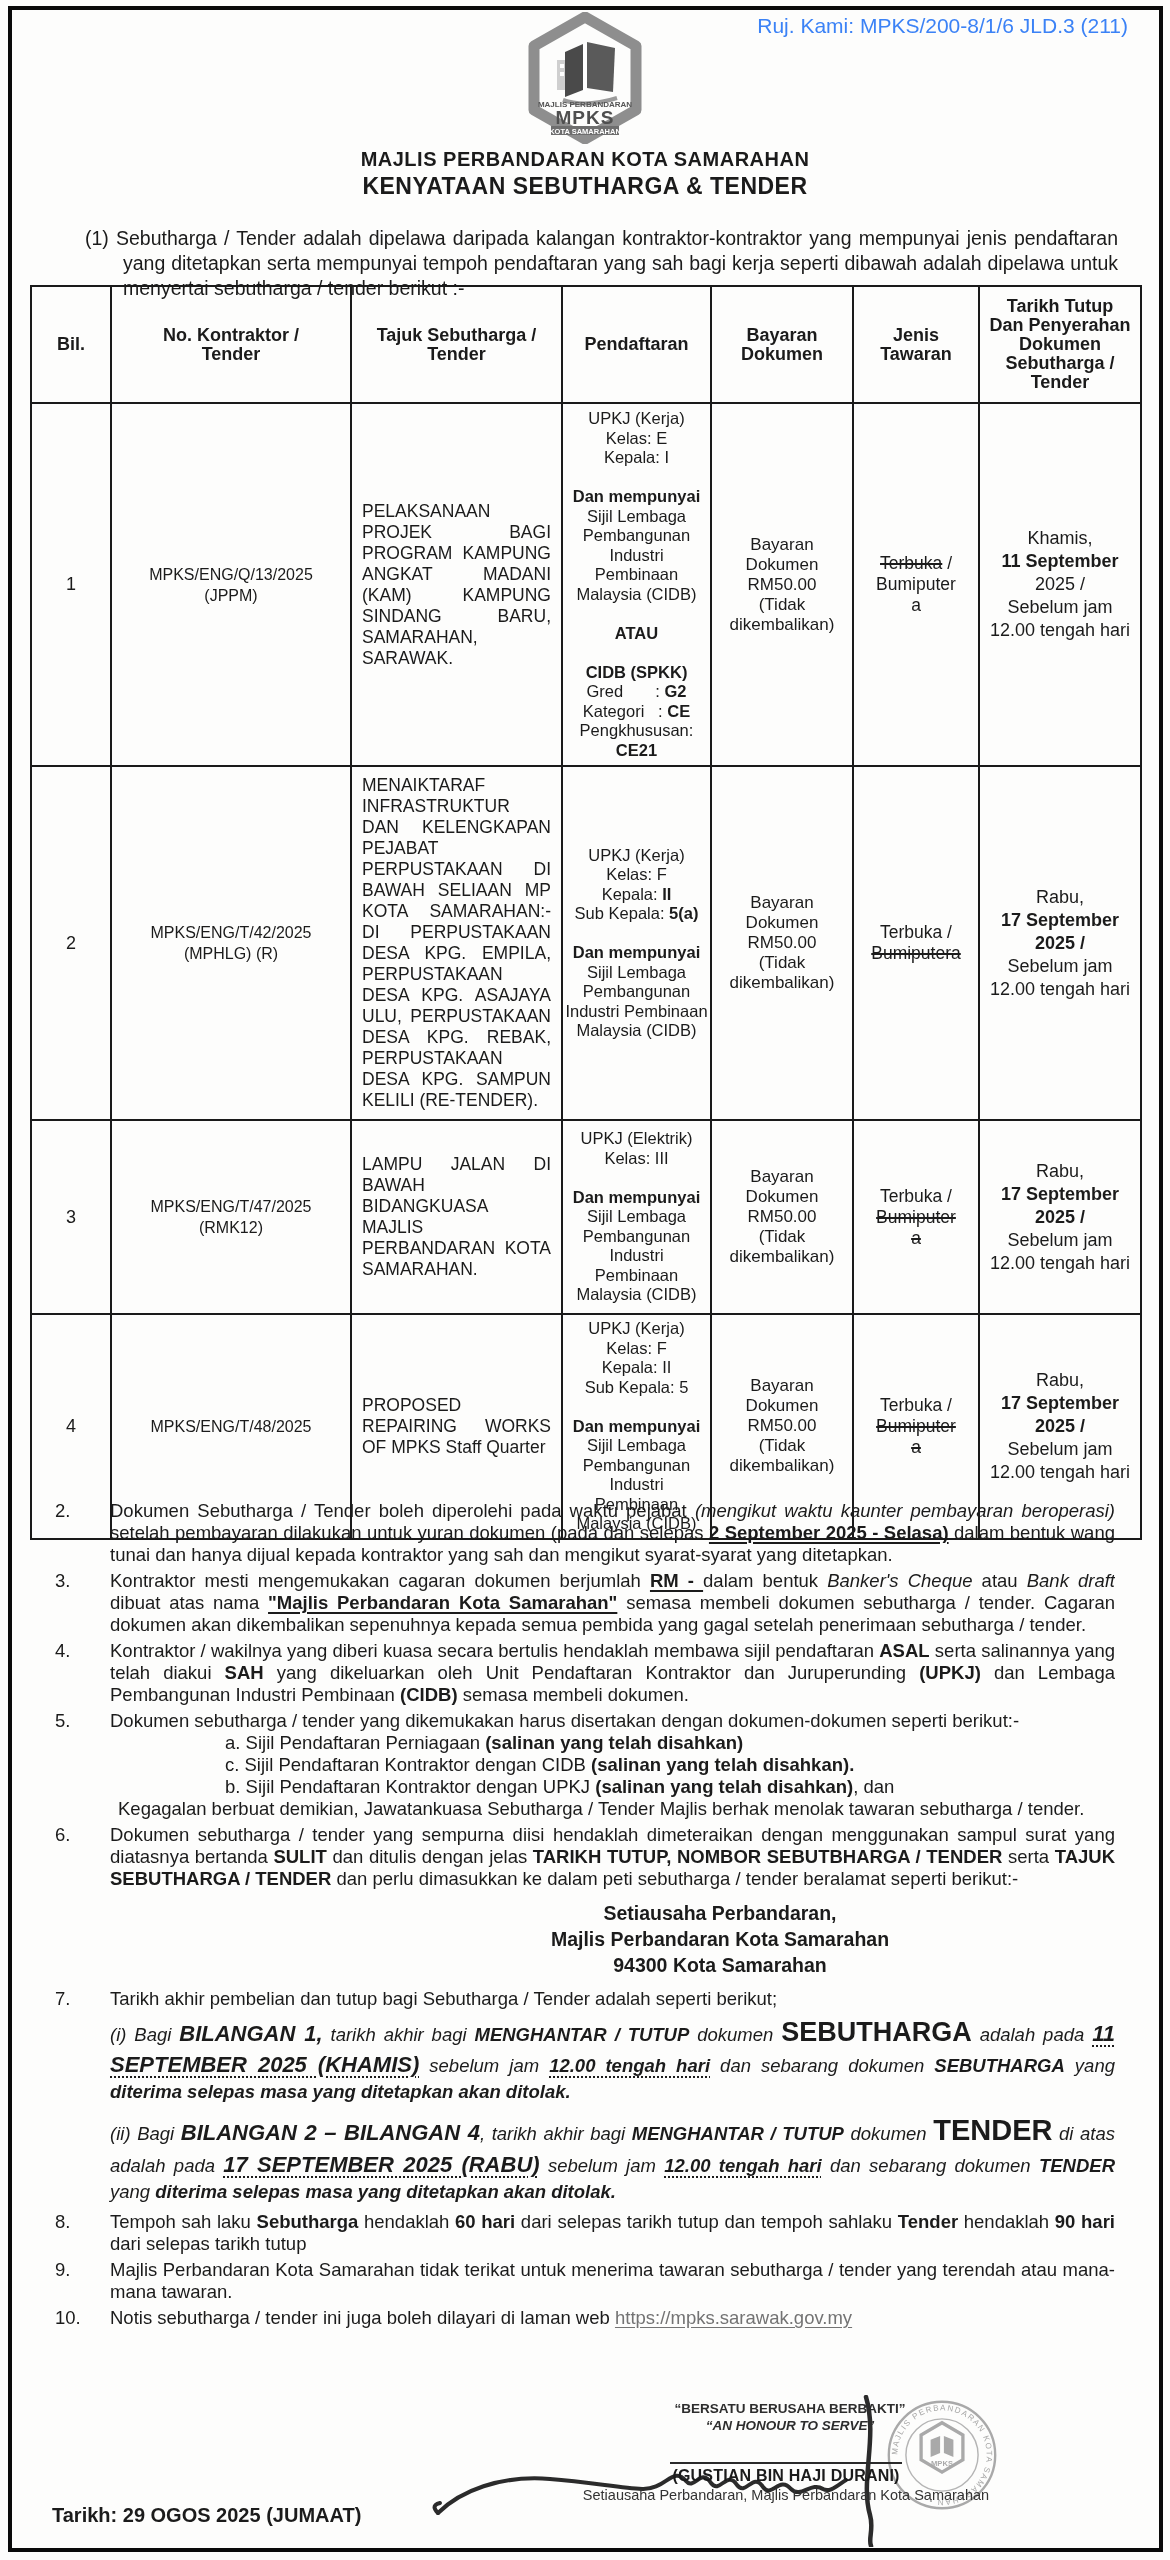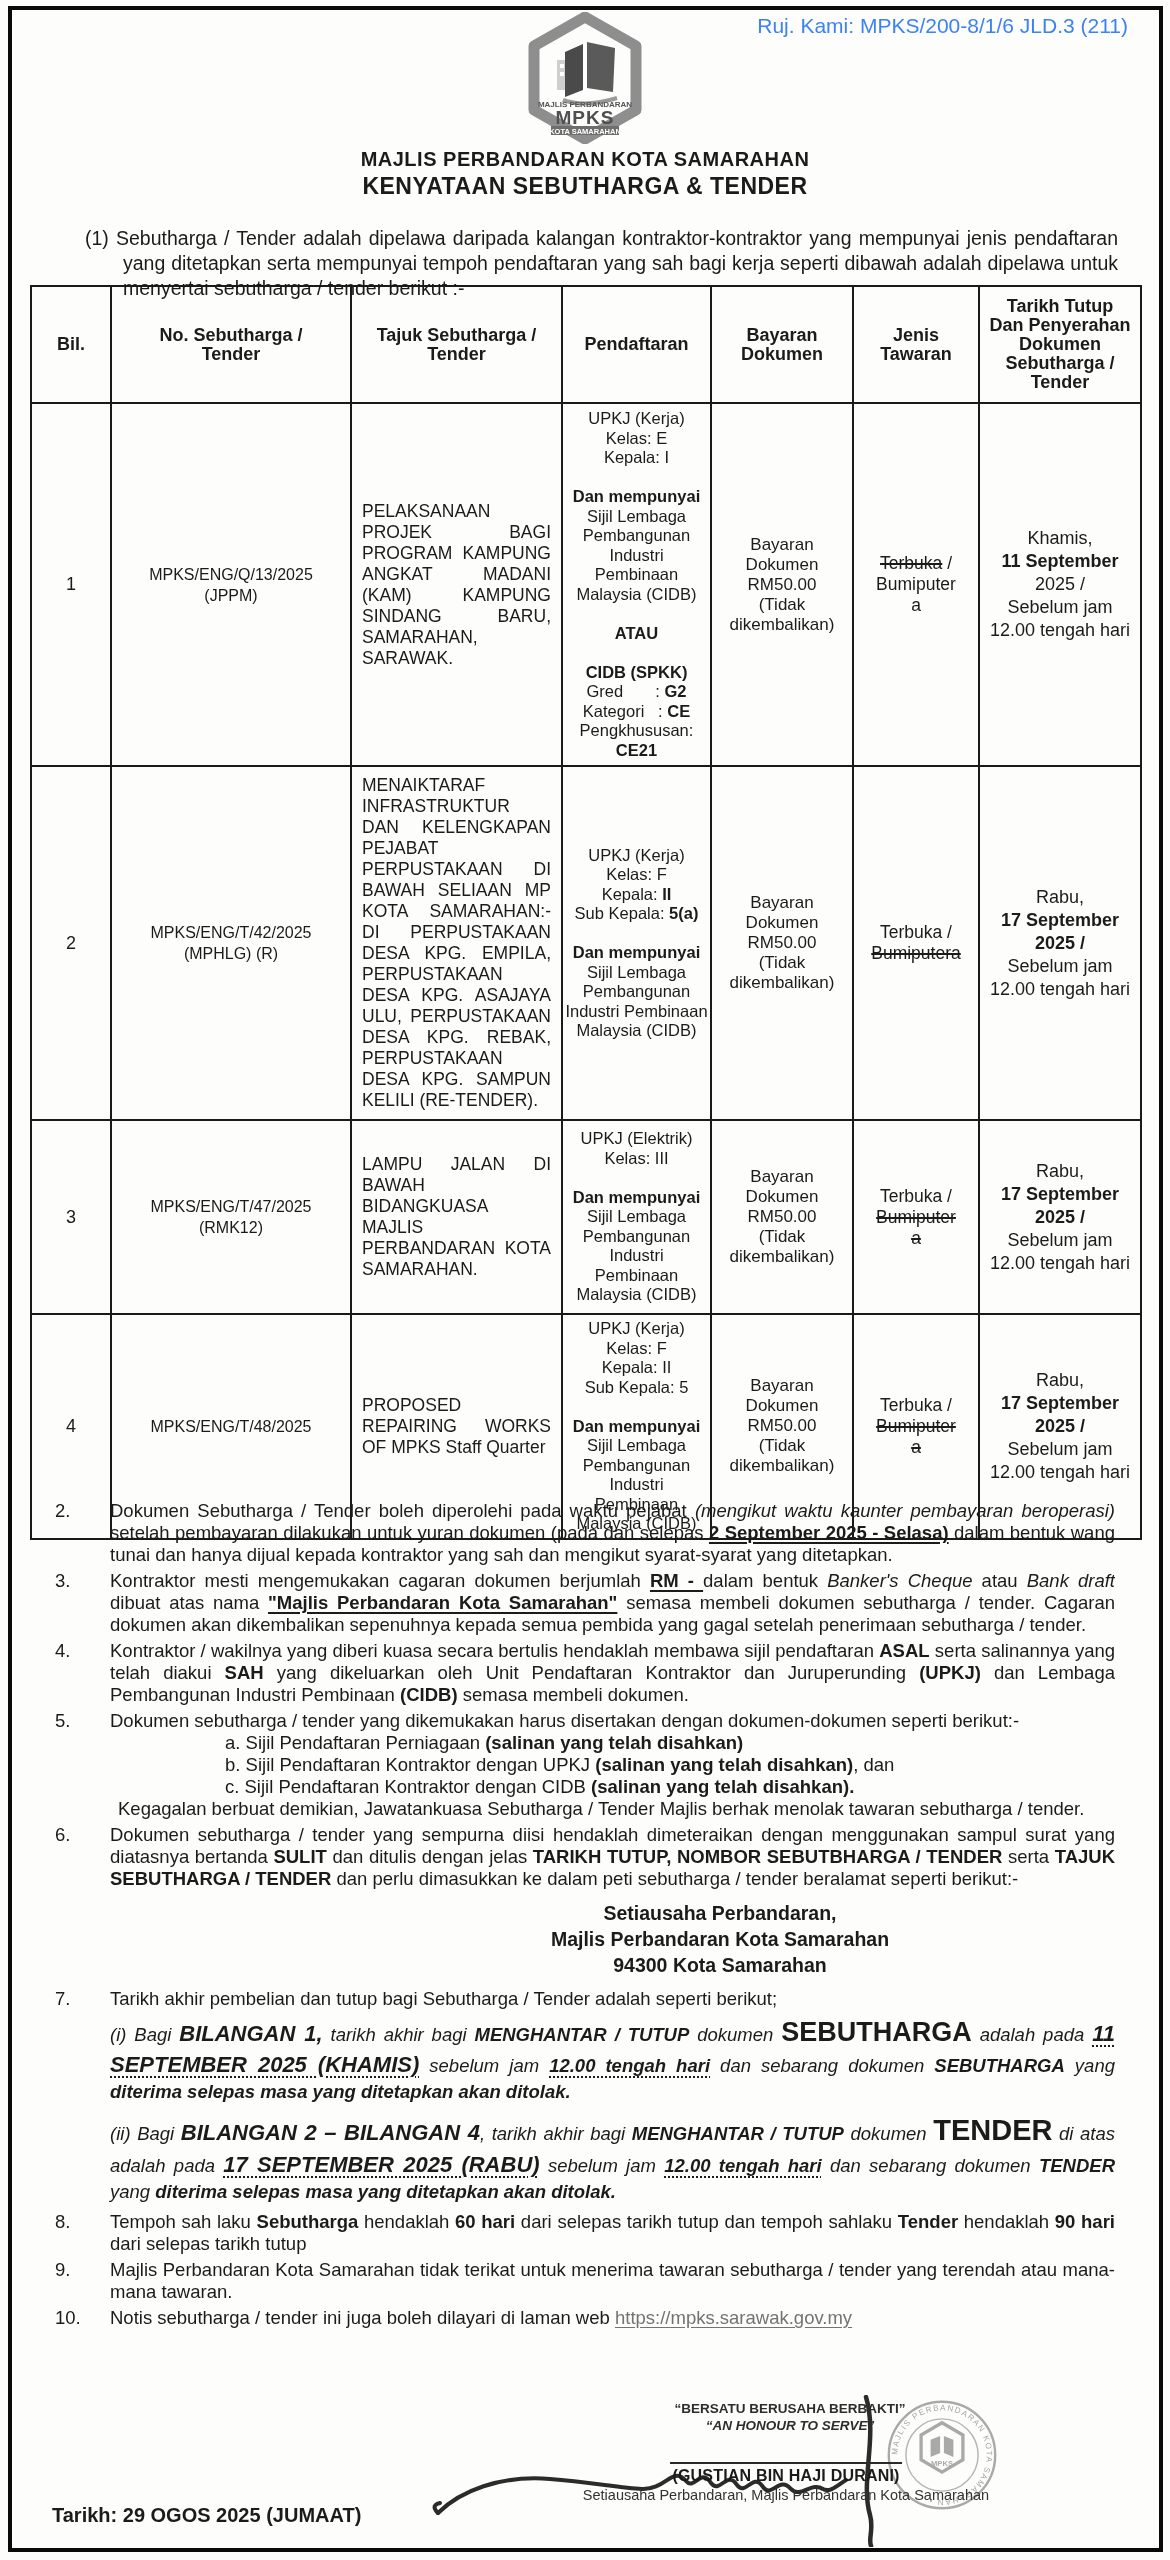--- a/index.html
+++ b/index.html
@@ -100,21 +100,21 @@
         <col style="width:240px">
         <col style="width:211px">
         <col style="width:149px">
       <col style="width:142px">
         <col style="width:126px">
         <col style="width:162px">
     </colgroup>
     <tbody>
         <tr class="rh">
       <th>Bil.</th>
-      <th>No. Sebutharga /
+      <th>No. Kontraktor /
 Tender</th>
       <th>Tajuk Sebutharga /
 Tender</th>
       <th>Pendaftaran</th>
       <th>Bayaran
 Dokumen</th>
       <th>Jenis
 Tawaran</th>
       <th>Tarikh Tutup
 Dan Penyerahan
@@ -257,22 +257,22 @@
       <span><span>Kontraktor mesti mengemukakan cagaran dokumen berjumlah </span><span class="b u">RM -  </span><span> dalam bentuk </span><span class="it">Banker's Cheque</span><span> atau </span><span class="it">Bank draft</span><span> dibuat atas nama </span><span class="b u">"Majlis Perbandaran Kota Samarahan"</span><span> semasa membeli dokumen sebutharga / tender. Cagaran dokumen akan dikembalikan sepenuhnya kepada semua pembida yang gagal setelah penerimaan sebutharga / tender.</span></span>
     </div>
     <div class="item">
       <span class="num">4.</span>
       <span><span>Kontraktor / wakilnya yang diberi kuasa secara bertulis hendaklah membawa sijil pendaftaran </span><span class="b">ASAL</span><span> serta salinannya yang telah diakui </span><span class="b">SAH</span><span> yang dikeluarkan oleh Unit Pendaftaran Kontraktor dan Juruperunding </span><span class="b">(UPKJ)</span><span> dan Lembaga Pembangunan Industri Pembinaan </span><span class="b">(CIDB)</span><span> semasa membeli dokumen.</span></span>
     </div>
     <div class="item">
       <span class="num">5.</span>
       <span><span>Dokumen sebutharga / tender yang dikemukakan harus disertakan dengan dokumen-dokumen seperti berikut:-</span></span>
       <div class="sub"><span>a. Sijil Pendaftaran Perniagaan </span><span class="b">(salinan yang telah disahkan)</span></div>
+      <div class="sub"><span>c. Sijil Pendaftaran Kontraktor dengan CIDB </span><span class="b">(salinan yang telah disahkan).</span></div>
       <div class="sub"><span>b. Sijil Pendaftaran Kontraktor dengan UPKJ </span><span class="b">(salinan yang telah disahkan)</span><span>, dan</span></div>
-      <div class="sub"><span>c. Sijil Pendaftaran Kontraktor dengan CIDB </span><span class="b">(salinan yang telah disahkan).</span></div>
       <div class="tail"><span>Kegagalan berbuat demikian, Jawatankuasa Sebutharga / Tender Majlis berhak menolak tawaran sebutharga / tender.</span></div>
     </div>
     <div class="item">
       <span class="num">6.</span>
       <span><span>Dokumen sebutharga / tender yang sempurna diisi hendaklah dimeteraikan dengan menggunakan sampul surat yang diatasnya bertanda </span><span class="b">SULIT</span><span> dan ditulis dengan jelas </span><span class="b">TARIKH TUTUP, NOMBOR SEBUTBHARGA / TENDER</span><span> serta </span><span class="b">TAJUK SEBUTHARGA / TENDER</span><span> dan perlu dimasukkan ke dalam peti sebutharga / tender beralamat seperti berikut:-</span></span>
     </div>
 
     <div class="addr">
       <div>Setiausaha Perbandaran,</div>
       <div>Majlis Perbandaran Kota Samarahan</div>

